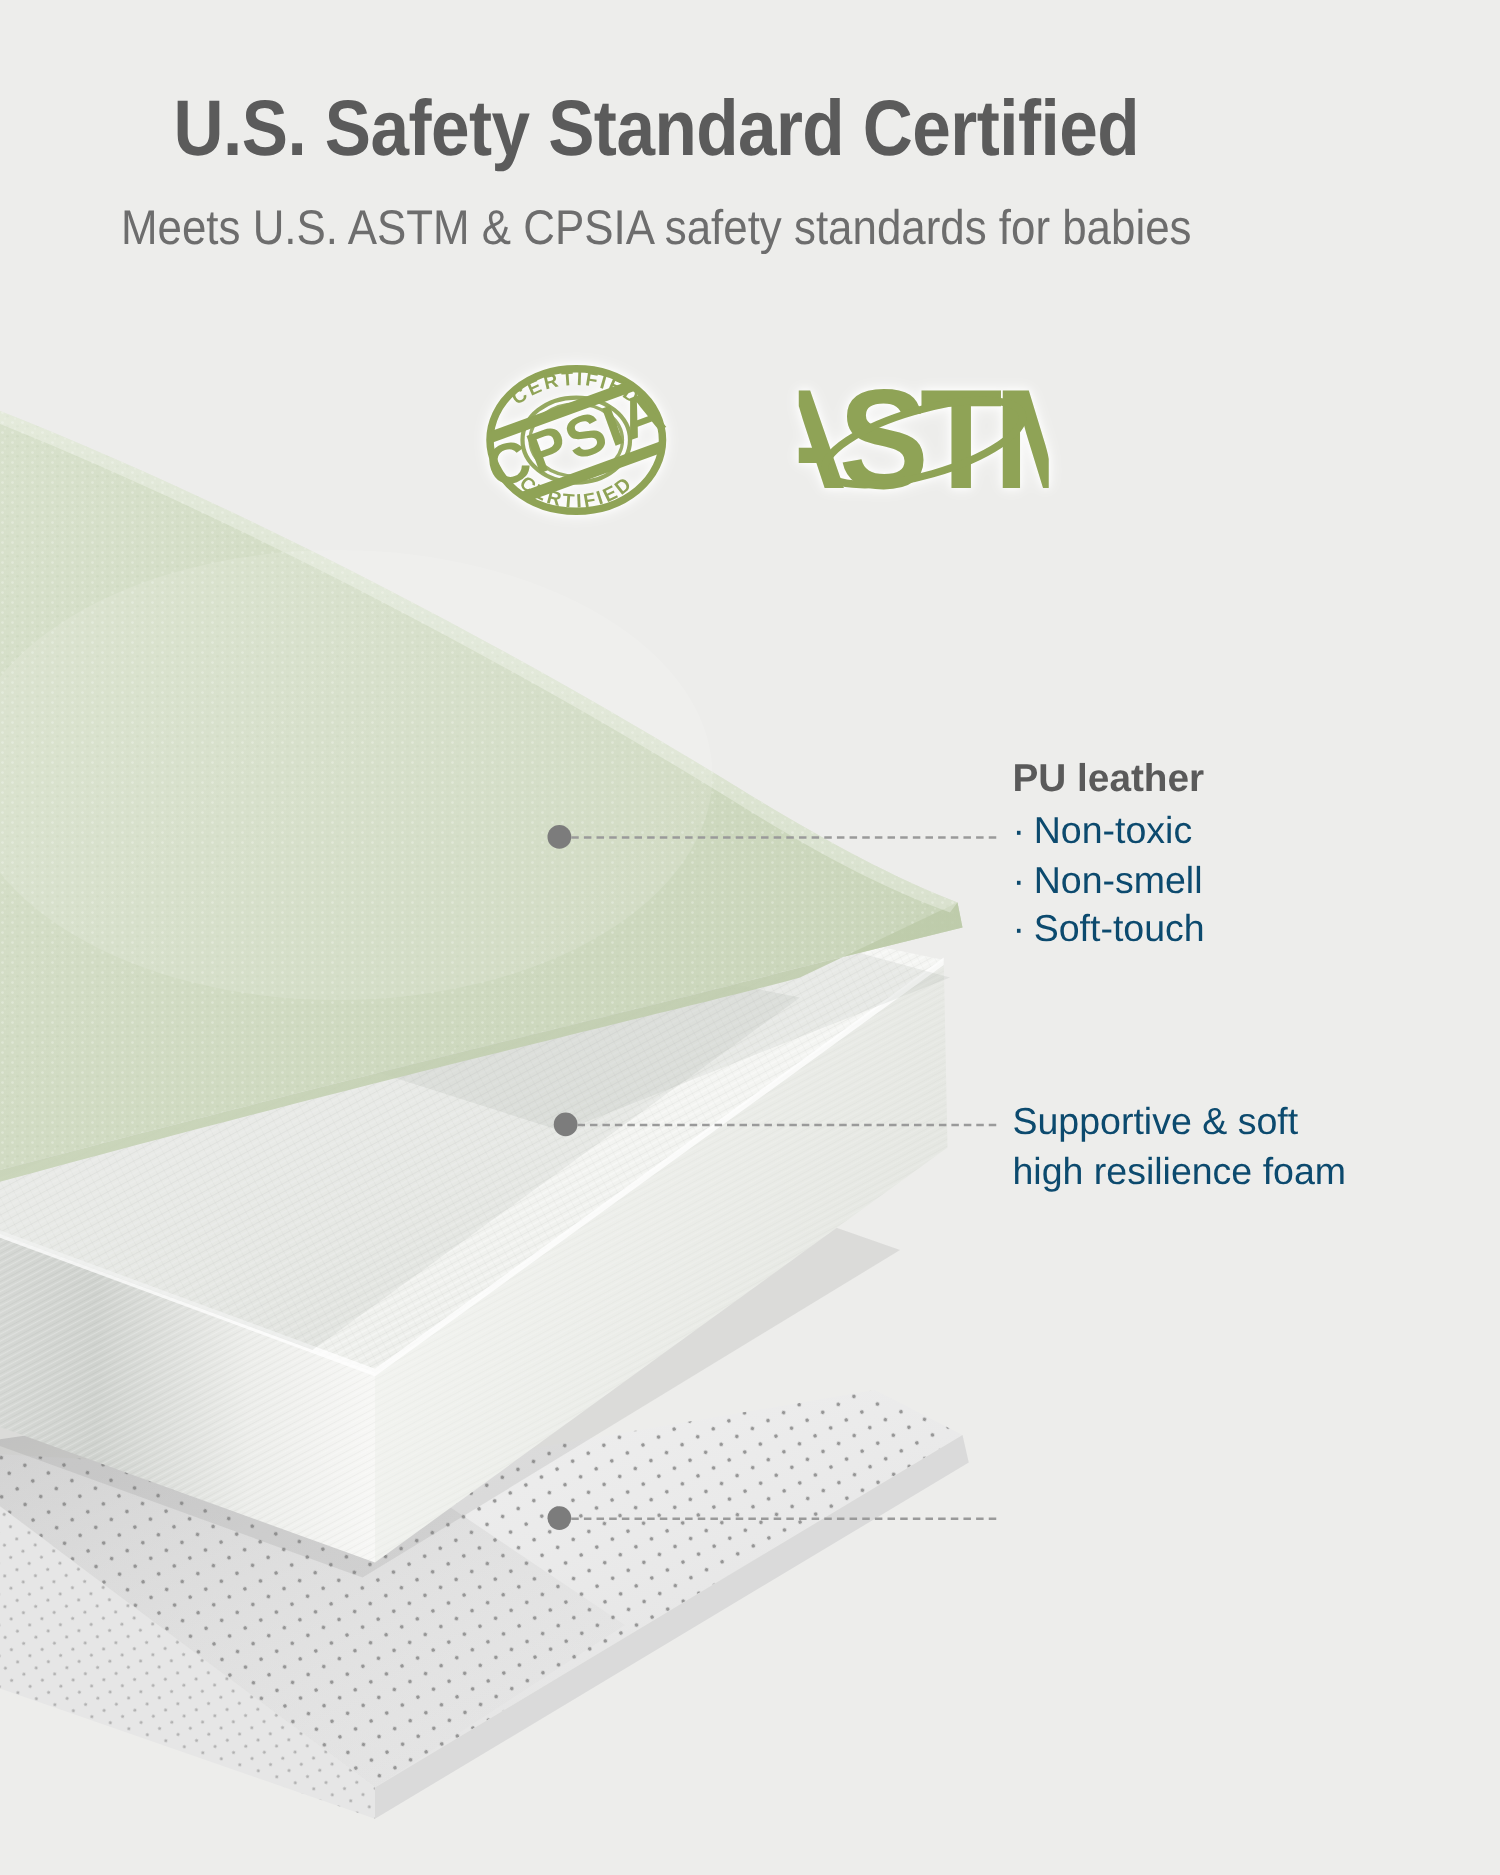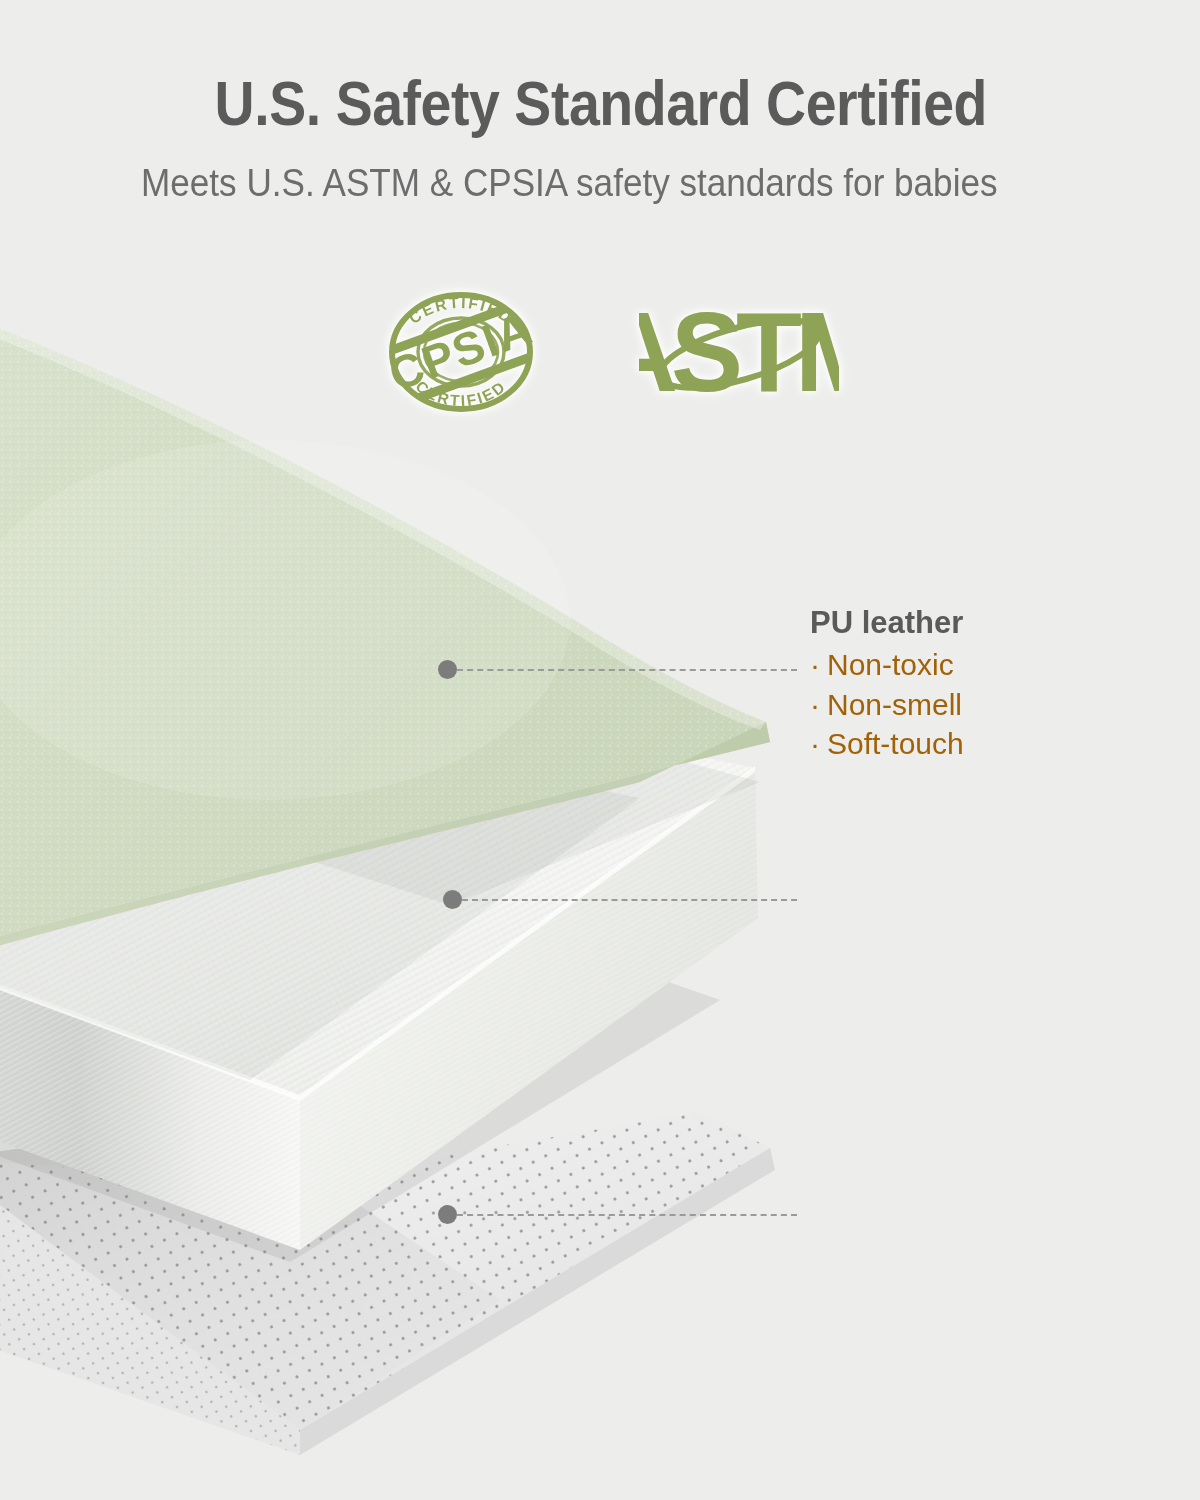--- a/index.html
+++ b/index.html
@@ -6,21 +6,21 @@
   body{
     width:1200px;height:1500px;
     background:#ededeb;
     font-family:"Liberation Sans", sans-serif;
     overflow:hidden;
     position:relative;
   }
   .stage{position:absolute;inset:0;overflow:hidden;}
 
   
-  .header{position:absolute;left:0;top:0;width:1050px;text-align:right;z-index:40;}
+  .header{position:absolute;left:0;top:0;width:1050px;text-align:center;z-index:40;}
   .title{
     margin:0;padding-top:72px;
     font-size:63px;line-height:1.0;
     font-weight:bold;
     color:#5b5b5b;
     letter-spacing:-0.5px;
     transform:scaleX(0.88);
     transform-origin:center top;
     white-space:nowrap;
   }
@@ -48,21 +48,21 @@
   .leader-line{position:absolute;height:0;border-top:2px dashed #9a9a9a;}
 
   
   .callouts{position:absolute;left:0;top:12px;width:1200px;height:1500px;z-index:35;}
   .callout{position:absolute;left:810px;color:#6a6a6a;}
   .callout .hd{
     font-size:31px;font-weight:bold;color:#5a5a5a;
     line-height:1.30;margin:0 0 2px 0;white-space:nowrap;
   }
   .callout .ln{
-    font-size:30px;line-height:1.32;margin:0;white-space:nowrap;color:#a16207;
+    font-size:30px;line-height:1.32;margin:0;white-space:nowrap;color:#0c4a6e;
   }
   .callout .bullet{margin-right:7px;}
 </style>
 </head>
 <body>
 
 <div class="stage">
 
   <div class="art">
     <svg width="1200" height="1500" viewBox="0 0 1200 1500">
@@ -283,16 +283,20 @@
         <span class="bullet">·</span><span>Non-toxic</span>
       </p>
       <p class="ln">
         <span class="bullet">·</span><span>Non-smell</span>
       </p>
       <p class="ln">
         <span class="bullet">·</span><span>Soft-touch</span>
       </p>
     </div>
 
+    <div class="callout" style="top:866px;">
+      <p class="ln">Supportive &amp; soft</p>
+      <p class="ln">high resilience foam</p>
+    </div>
 
   </div>
 
 </div>
 
 </body></html>

